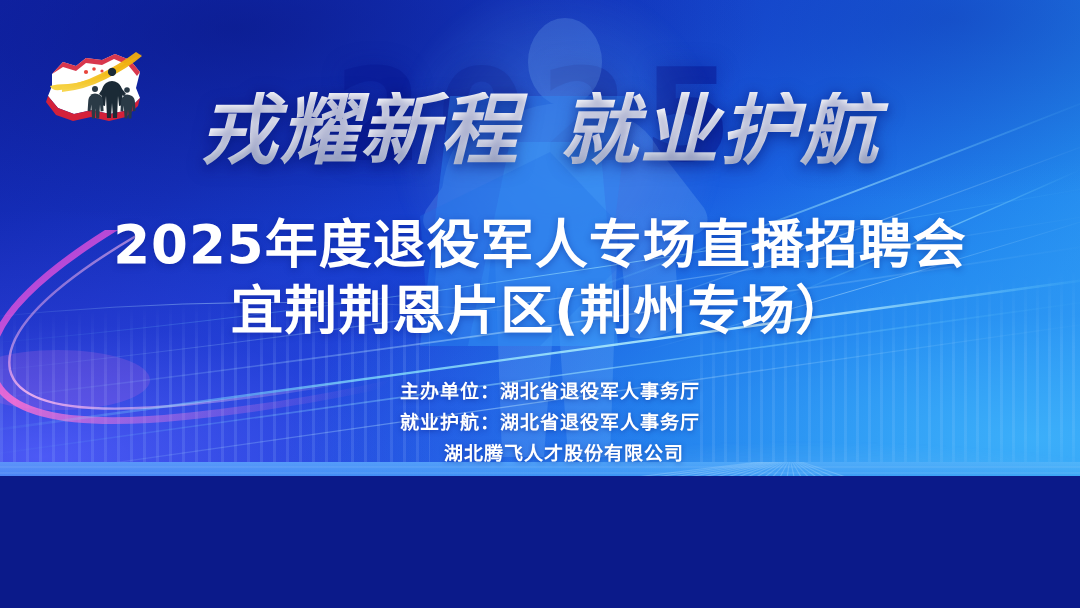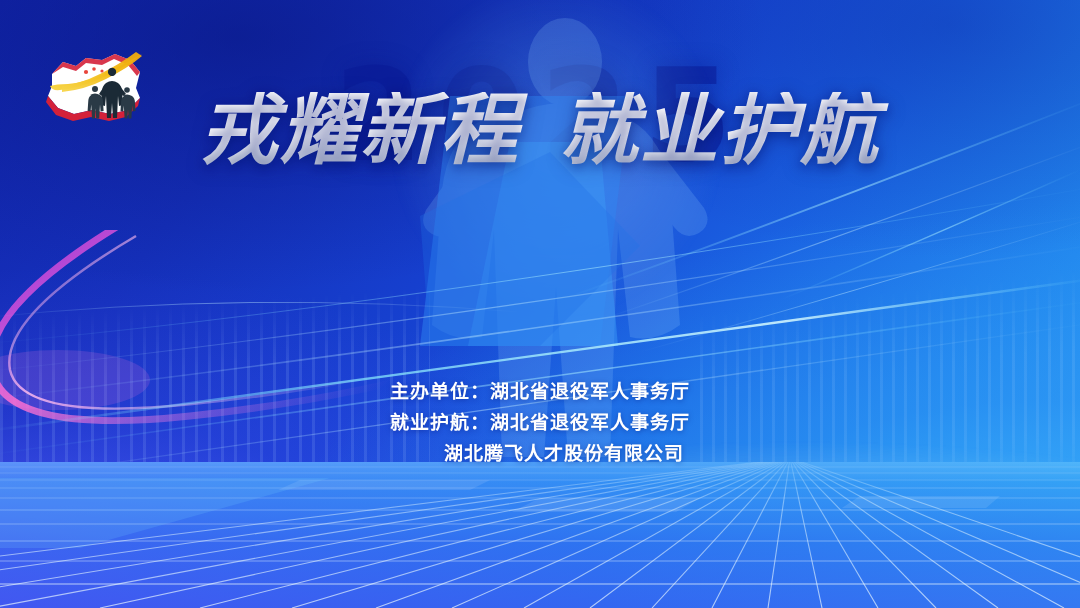--- a/index.html
+++ b/index.html
@@ -4,21 +4,21 @@
 <title>banner</title>
 <style>
   html,body{margin:0;padding:0;background:#0b1a8a;}
   body{
     font-family:"Liberation Sans","DejaVu Sans",sans-serif;
     -webkit-font-smoothing:antialiased;
   }
   #stage{
     position:relative;
     width:1080px;
-    height:608px;
+    height:476px;
     overflow:hidden;
     background:#1430b4;
   }
   .layer{position:absolute;inset:0;pointer-events:none;}
 
   
   
   .bg-base{
     background:
       radial-gradient(120% 100% at 96% 92%, rgba(60,175,250,.95) 0%, rgba(44,150,245,.55) 26%, rgba(30,90,235,0) 58%),
@@ -153,21 +153,21 @@
   .org-row{
     font-family:"DejaVu Sans","Liberation Sans",sans-serif;
     font-weight:bold;
     font-size:19px;
     line-height:31px;
     letter-spacing:1px;
     color:#ffffff;
     white-space:nowrap;
     text-shadow:0 1px 5px rgba(8,28,130,.5);
   }
-  .org-row .lbl{display:inline-block;}
+  .org-row .lbl{display:inline-block;padding-left:20px;}
   .org-row.indent{padding-left:48px;}
 </style>
 </head>
 <body>
 
 <div id="stage">
 
   <div class="layer bg-base"></div>
   <div class="layer bg-vignette"></div>
 
@@ -357,20 +357,24 @@
           <circle cx="91" cy="50" r="2.8"></circle>
           <path d="M86 56 q5 -3 10 0 q3 2 3 7 l0.5 8 l-2.8 0.5 l-0.5 -6 l-0.8 13 l-2.8 0 l-0.6 -9 l-0.6 9 l-2.8 0 l-0.8 -13 l-0.5 6 l-2.8 -0.5 l0.5 -8 q0 -5 3 -7 z"></path>
         </g>
       </svg>
     </div>
 
     <div class="headline">
       <span>戎耀新程</span><span class="gap"></span><span>就业护航</span>
     </div>
 
+    <div class="title-block">
+      <div class="title-line">2025年度退役军人专场直播招聘会</div>
+      <div class="title-line">宜荆荆恩片区(荆州专场）</div>
+    </div>
 
     <div class="org-block">
       <div class="org-row">
         <span class="lbl">主办单位：</span><span>湖北省退役军人事务厅</span>
       </div>
       <div class="org-row">
         <span class="lbl">就业护航：</span><span>湖北省退役军人事务厅</span>
       </div>
       <div class="org-row indent">
         <span>湖北腾飞人才股份有限公司</span>

